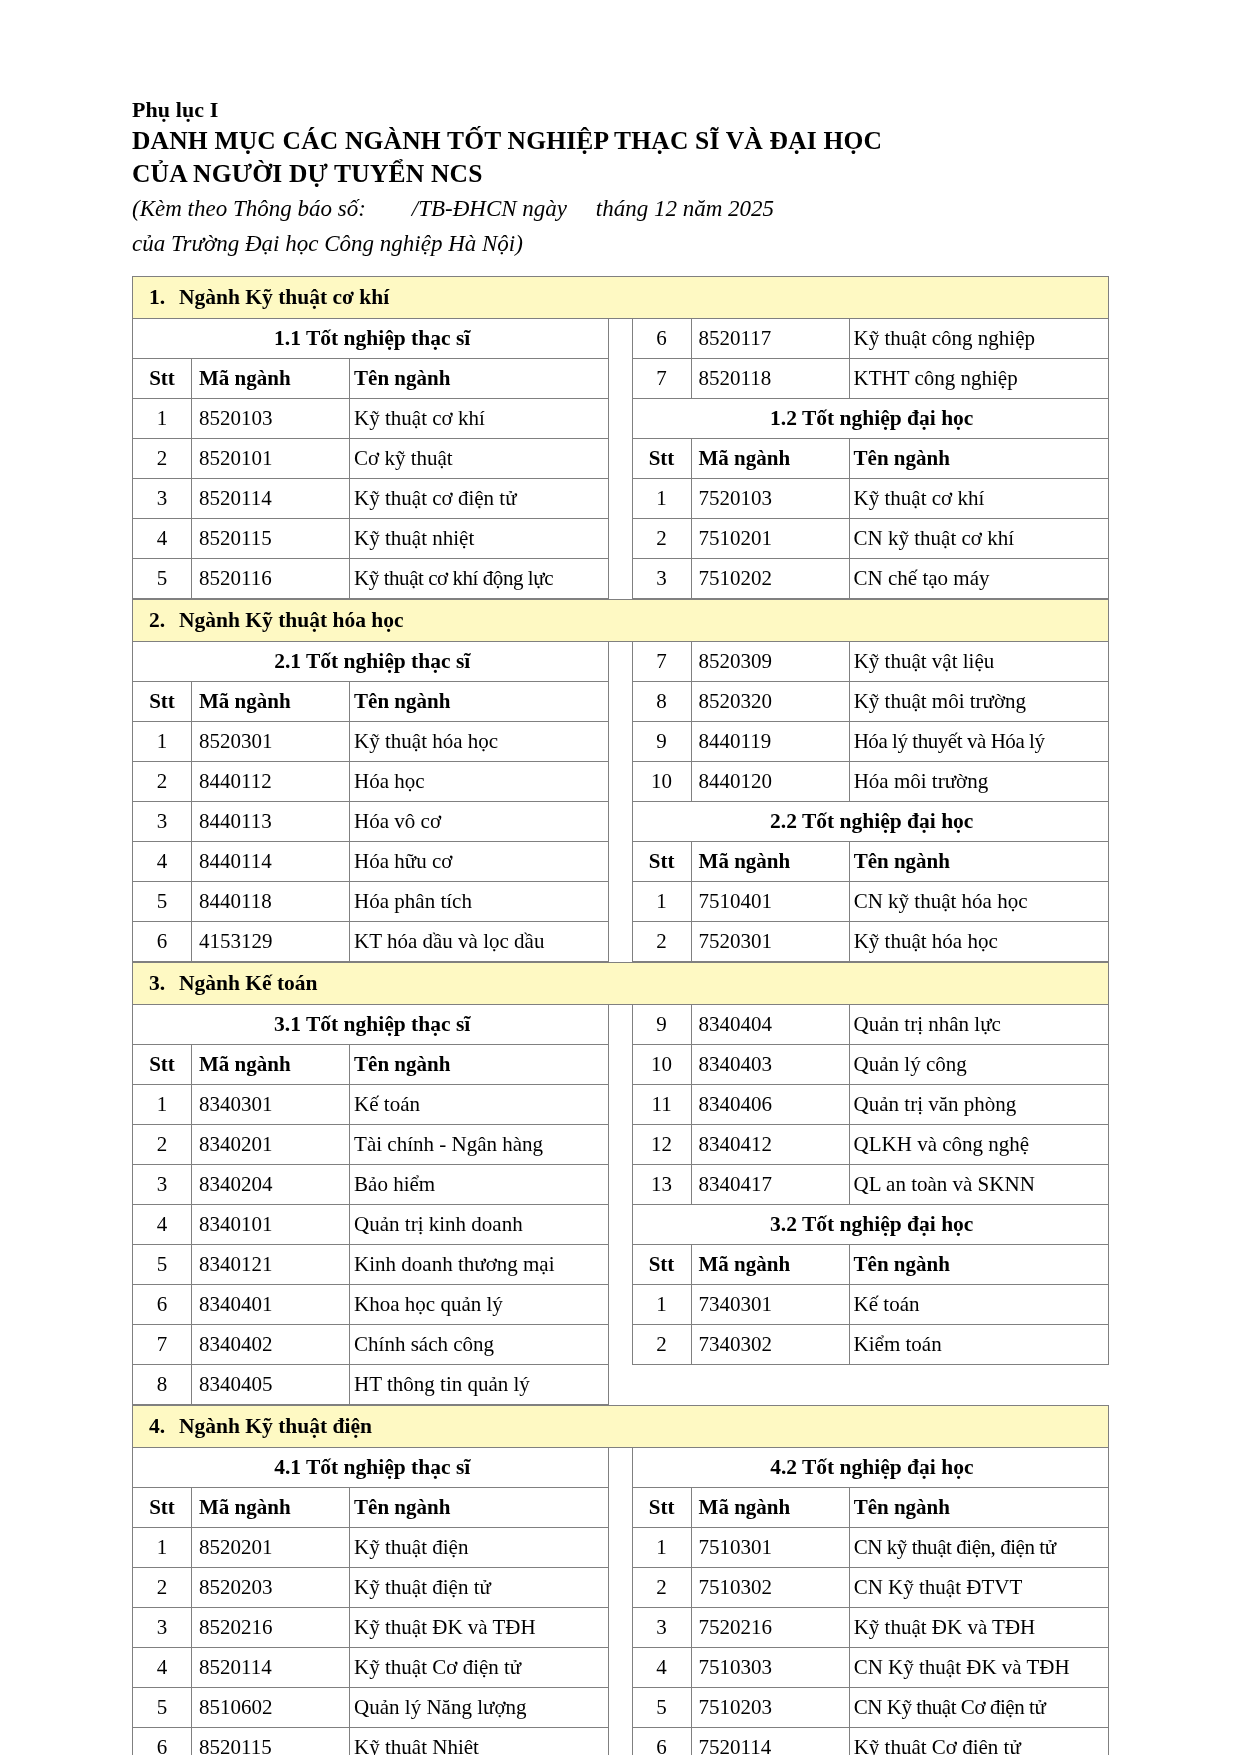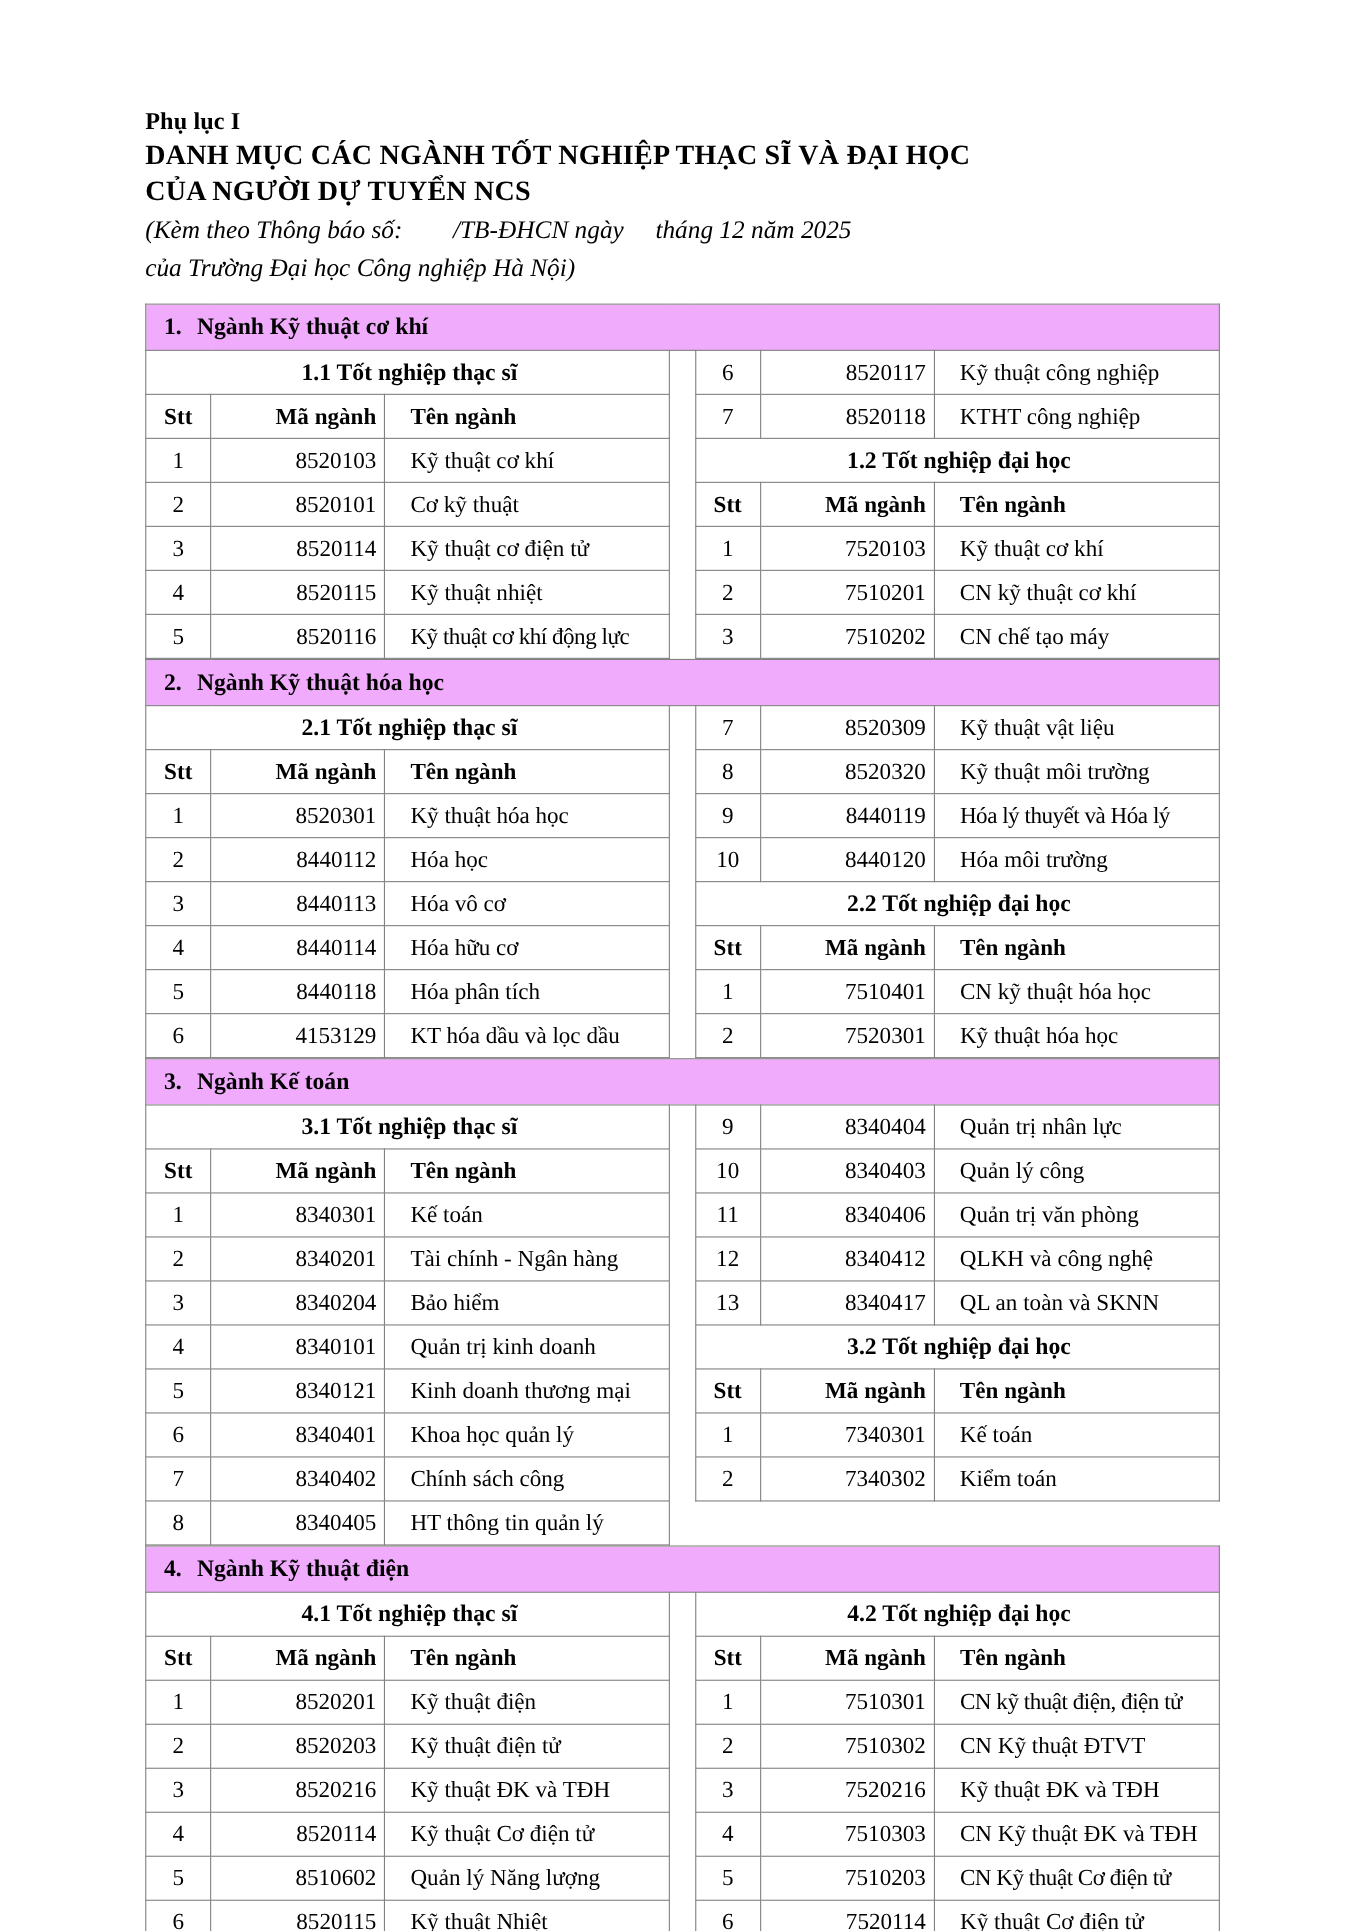--- a/index.html
+++ b/index.html
@@ -56,21 +56,21 @@
     padding: 3px 7px;
     font-size: 21px;
     line-height: 1.22;
     vertical-align: middle;
     height: 40px;
     overflow: hidden;
     white-space: nowrap;
   }
   
   td.section-band {
-    background: #f0abfc;
+    background: #fef9c3;
     font-weight: bold;
     font-size: 21.5px;
     padding-left: 16px;
     height: 42px;
     border-color: #808080;
   }
   .section-num {
     display: inline-block;
     min-width: 30px;
   }
@@ -80,22 +80,22 @@
     font-size: 21.5px;
     text-align: center;
     padding-left: 10px;
   }
   
   td.colhead {
     font-weight: bold;
     text-align: center;
   }
   td.c-stt { text-align: center; width: 56px; }
-  td.c-code { text-align: right; width: 150px; }
-  td.c-name { text-align: left; padding-left: 23px; }
+  td.c-code { text-align: left; width: 150px; }
+  td.c-name { text-align: left; padding-left: 4px; }
   
   td.gutter {
     border: none;
     width: 22px;
     padding: 0;
     background: transparent;
   }
   td.blank-cell {
     border: none;
     background: transparent;

